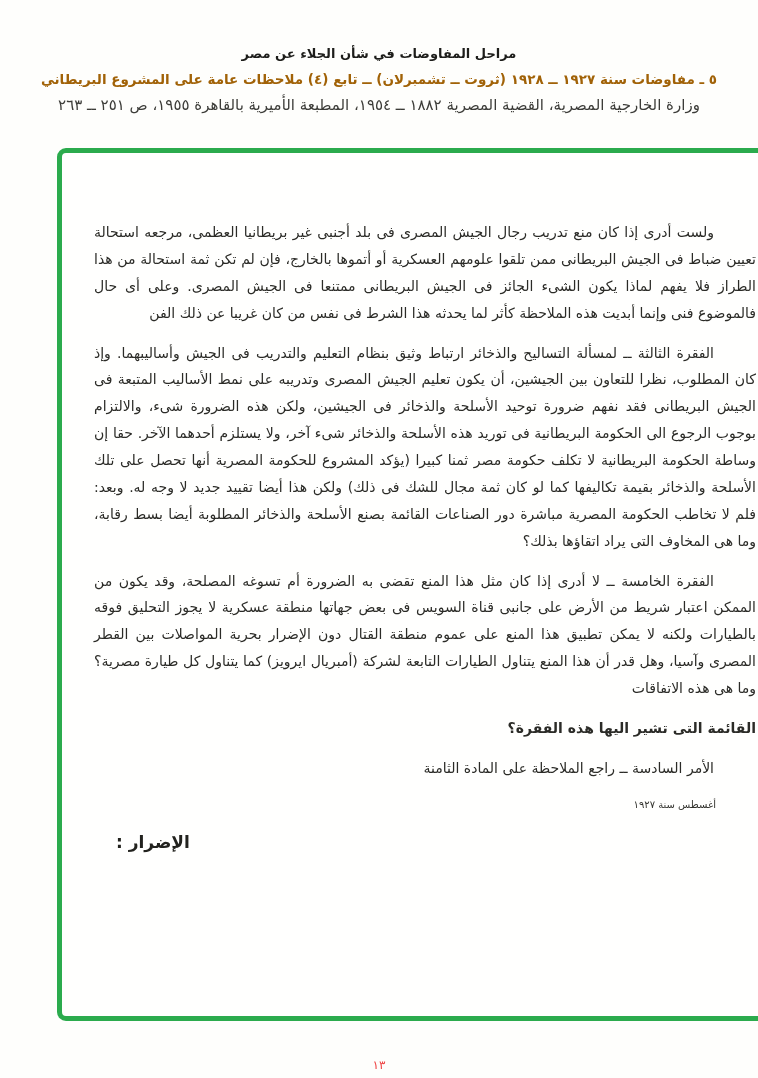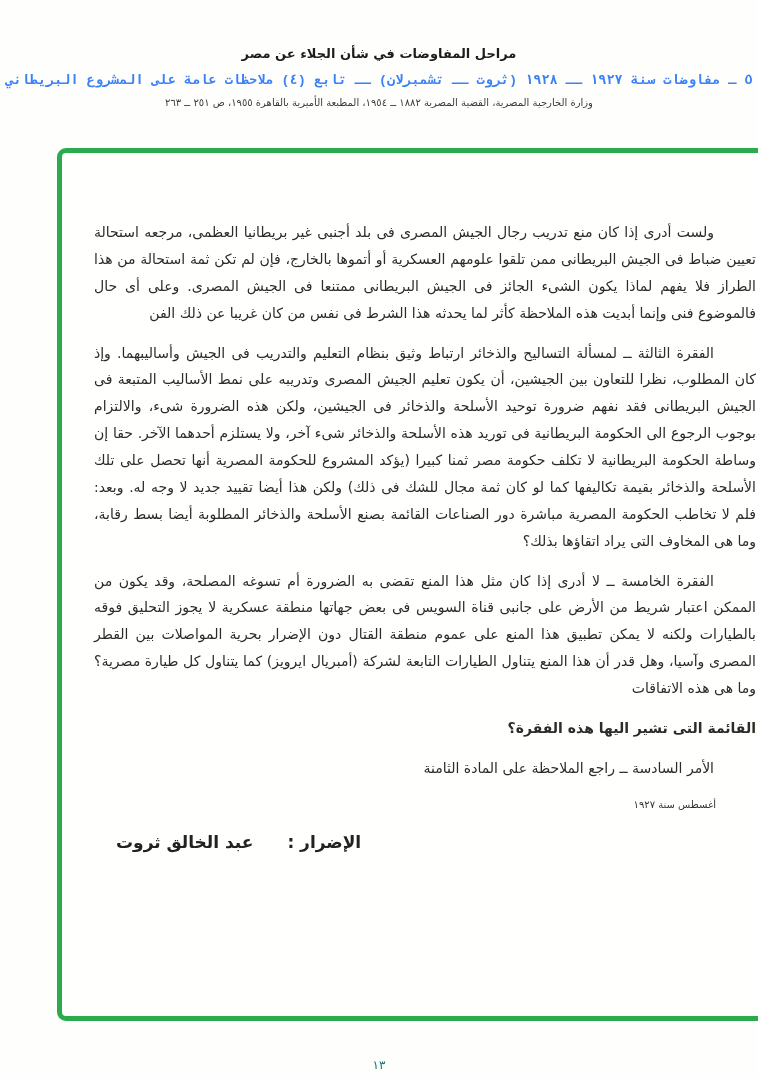--- a/index.html
+++ b/index.html
@@ -31,25 +31,24 @@
     .header-title {
       font-size: 13px;
       font-weight: bold;
       margin-bottom: 10px;
       color: #1d1d1a;
     }
     .header-subtitle {
       font-size: 13.5px;
       font-weight: bold;
       margin-bottom: 9px;
-      color: #3b82f6;
-      font-family: Liberation Mono, monospace;
+      color: #a16207;
     }
     .header-citation {
-      font-size: 10px;
+      font-size: 15px;
       color: #3c3c38;
       letter-spacing: 0.2px;
     }
 
     
     .scan-box {
       position: absolute;
       top: 148px;
       left: 57px;
       width: 742px;
@@ -101,21 +100,21 @@
     }
 
     
     .page-footer {
       position: absolute;
       bottom: 6px;
       left: 0;
       right: 0;
       text-align: center;
       font-size: 12px;
-      color: #0f766e;
+      color: #ef4444;
     }
   </style>
 </head>
 <body>
 
 <div class="page">
 
   <header class="page-header">
     <div class="header-title">مراحل المفاوضات في شأن الجلاء عن مصر</div>
     <div class="header-subtitle">٥ ـ مفاوضات سنة ١٩٢٧ ــ ١٩٢٨ (ثروت ــ تشمبرلان) ــ تابع (٤) ملاحظات عامة على المشروع البريطاني</div>
@@ -133,21 +132,20 @@
       <p class="para indent">الفقرة الخامسة ــ لا أدرى إذا كان مثل هذا المنع تقضى به الضرورة أم تسوغه المصلحة، وقد يكون من الممكن اعتبار شريط من الأرض على جانبى قناة السويس فى بعض جهاتها منطقة عسكرية لا يجوز التحليق فوقه بالطيارات ولكنه لا يمكن تطبيق هذا المنع على عموم منطقة القتال دون الإضرار بحرية المواصلات بين القطر المصرى وآسيا، وهل قدر أن هذا المنع يتناول الطيارات التابعة لشركة (أمبريال ايرويز) كما يتناول كل طيارة مصرية؟ وما هى هذه الاتفاقات</p>
 
       <p class="para no-indent">القائمة التى تشير اليها هذه الفقرة؟</p>
 
       <p class="para indent">الأمر السادسة ــ راجع الملاحظة على المادة الثامنة</p>
 
       <div class="date-line">أغسطس سنة ١٩٢٧</div>
 
       <div class="signature-row">
         <span class="sig-label">الإضرار :</span>
-        <span class="sig-name">عبد الخالق ثروت</span>
       </div>
 
     </div>
   </section>
 
   <footer class="page-footer">
     <span>١٣</span>
   </footer>
 
 </div>

